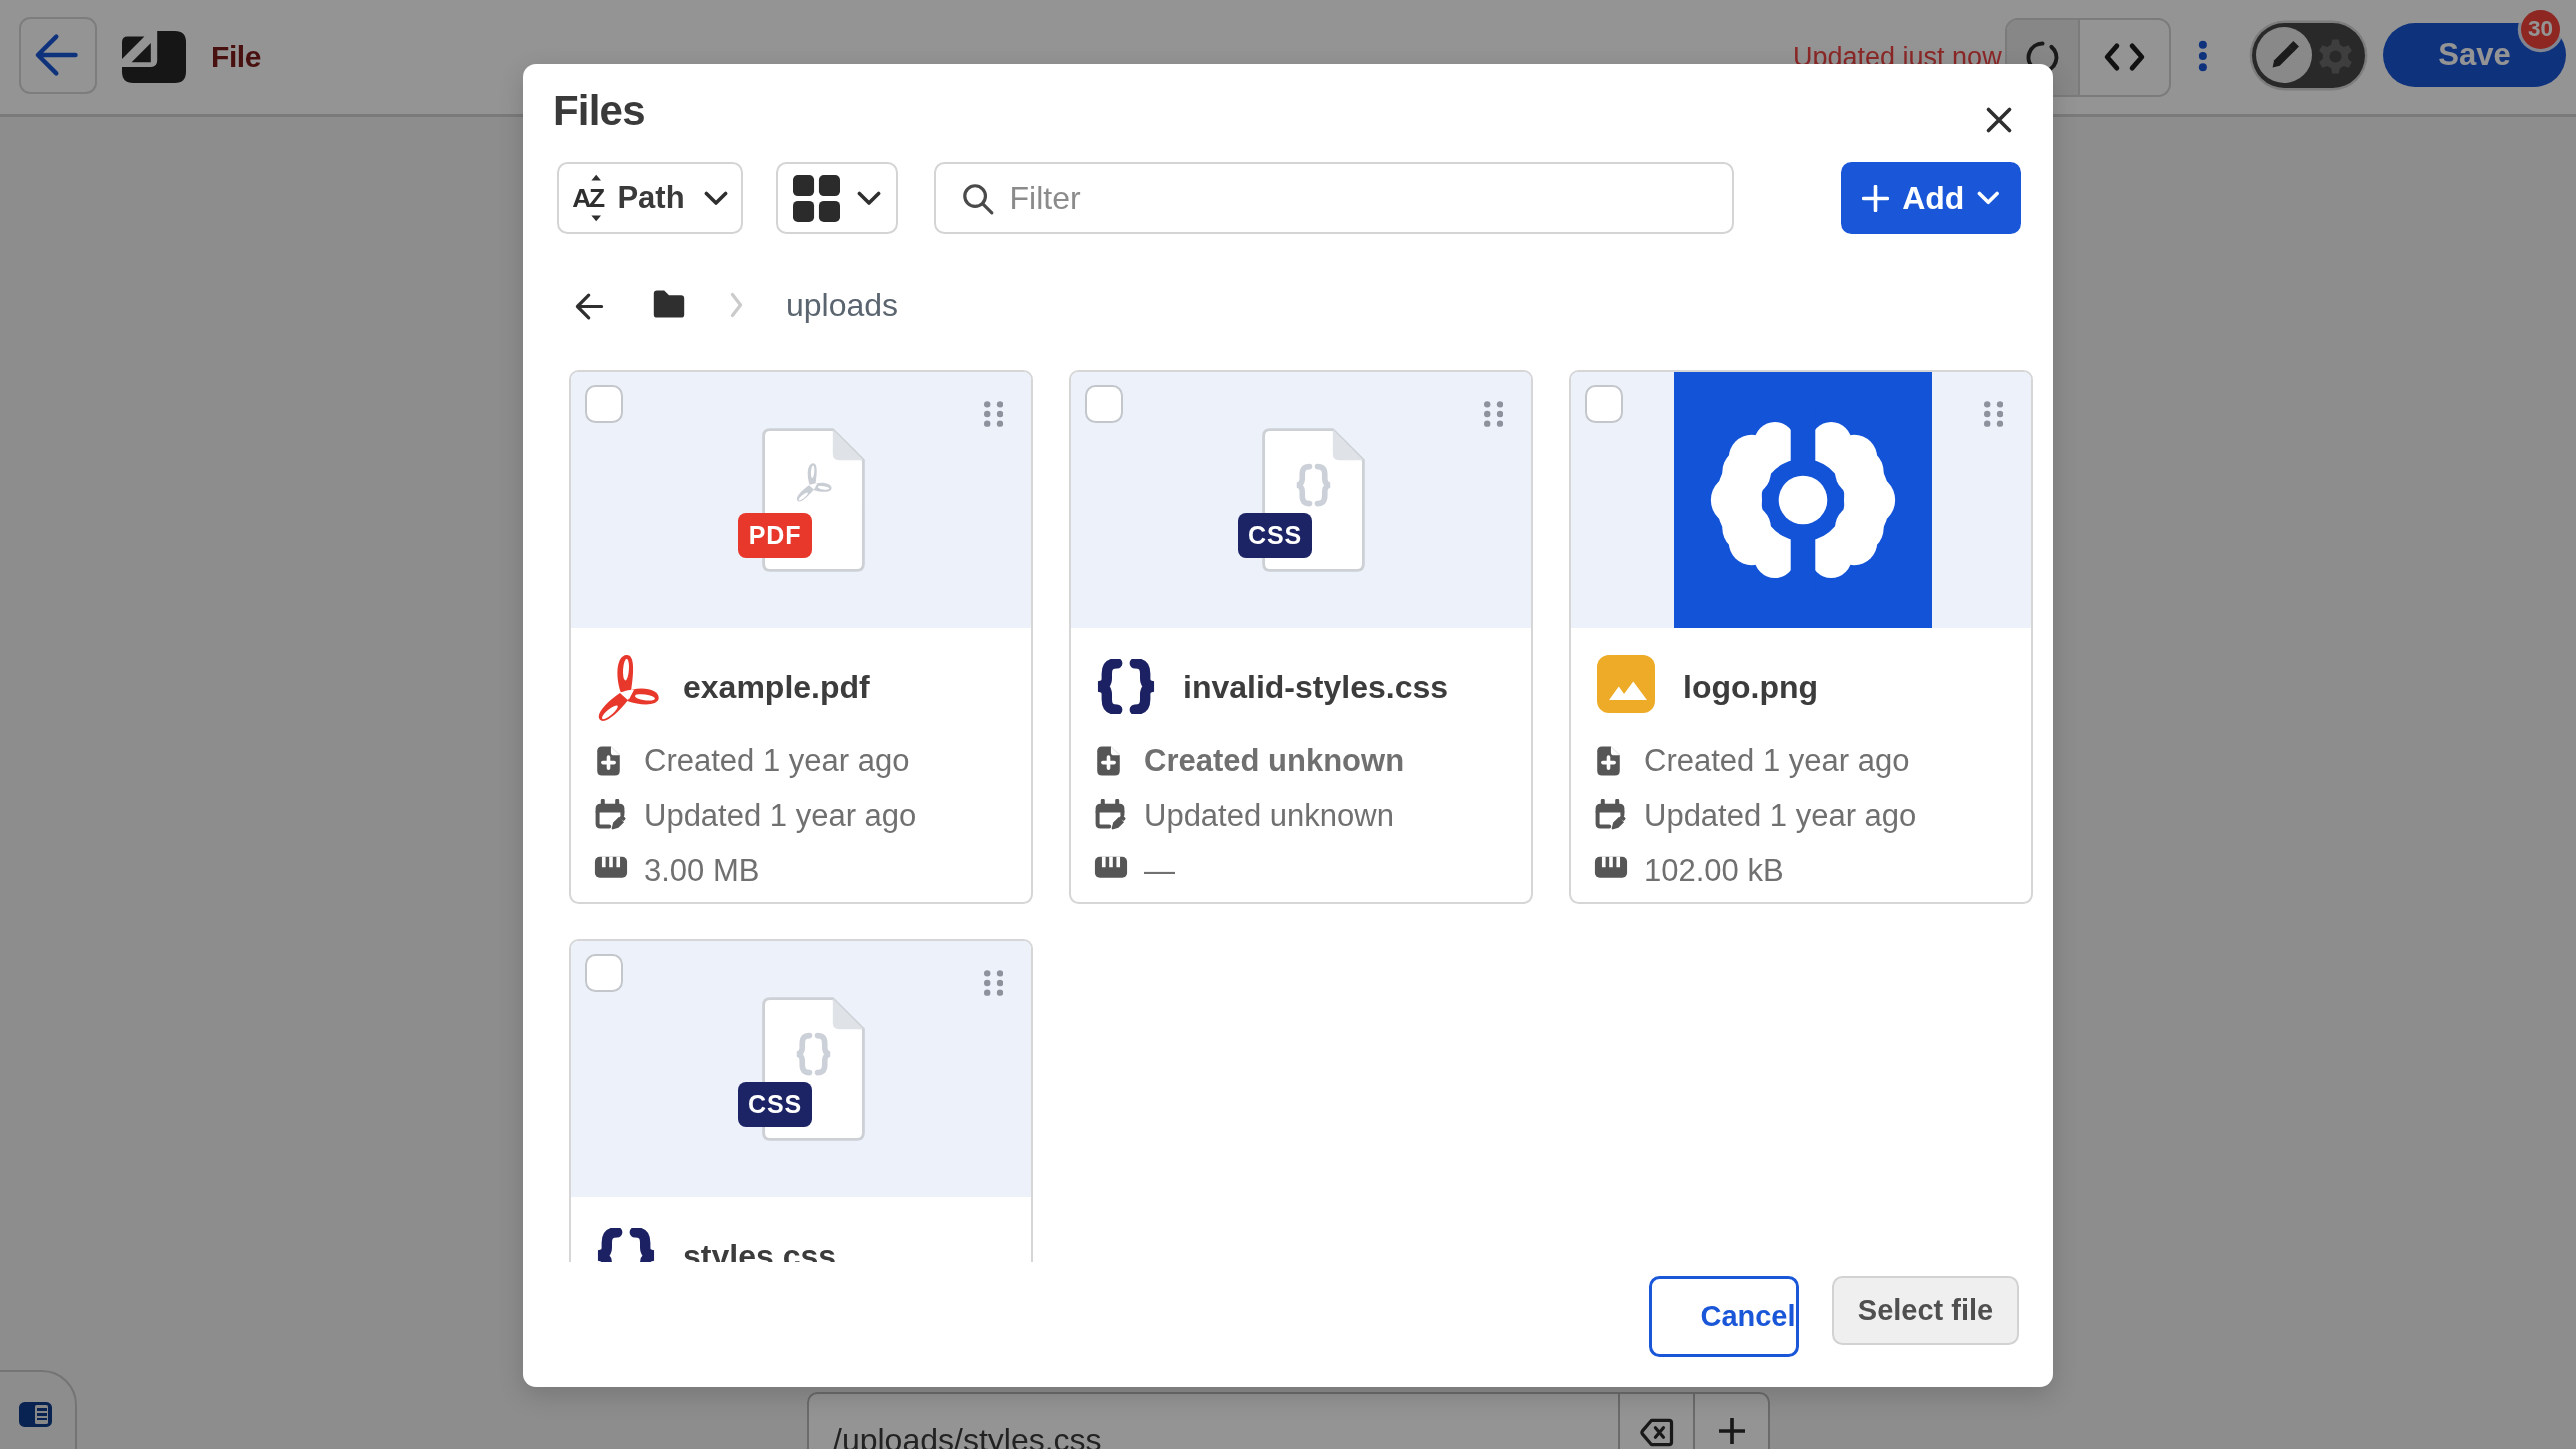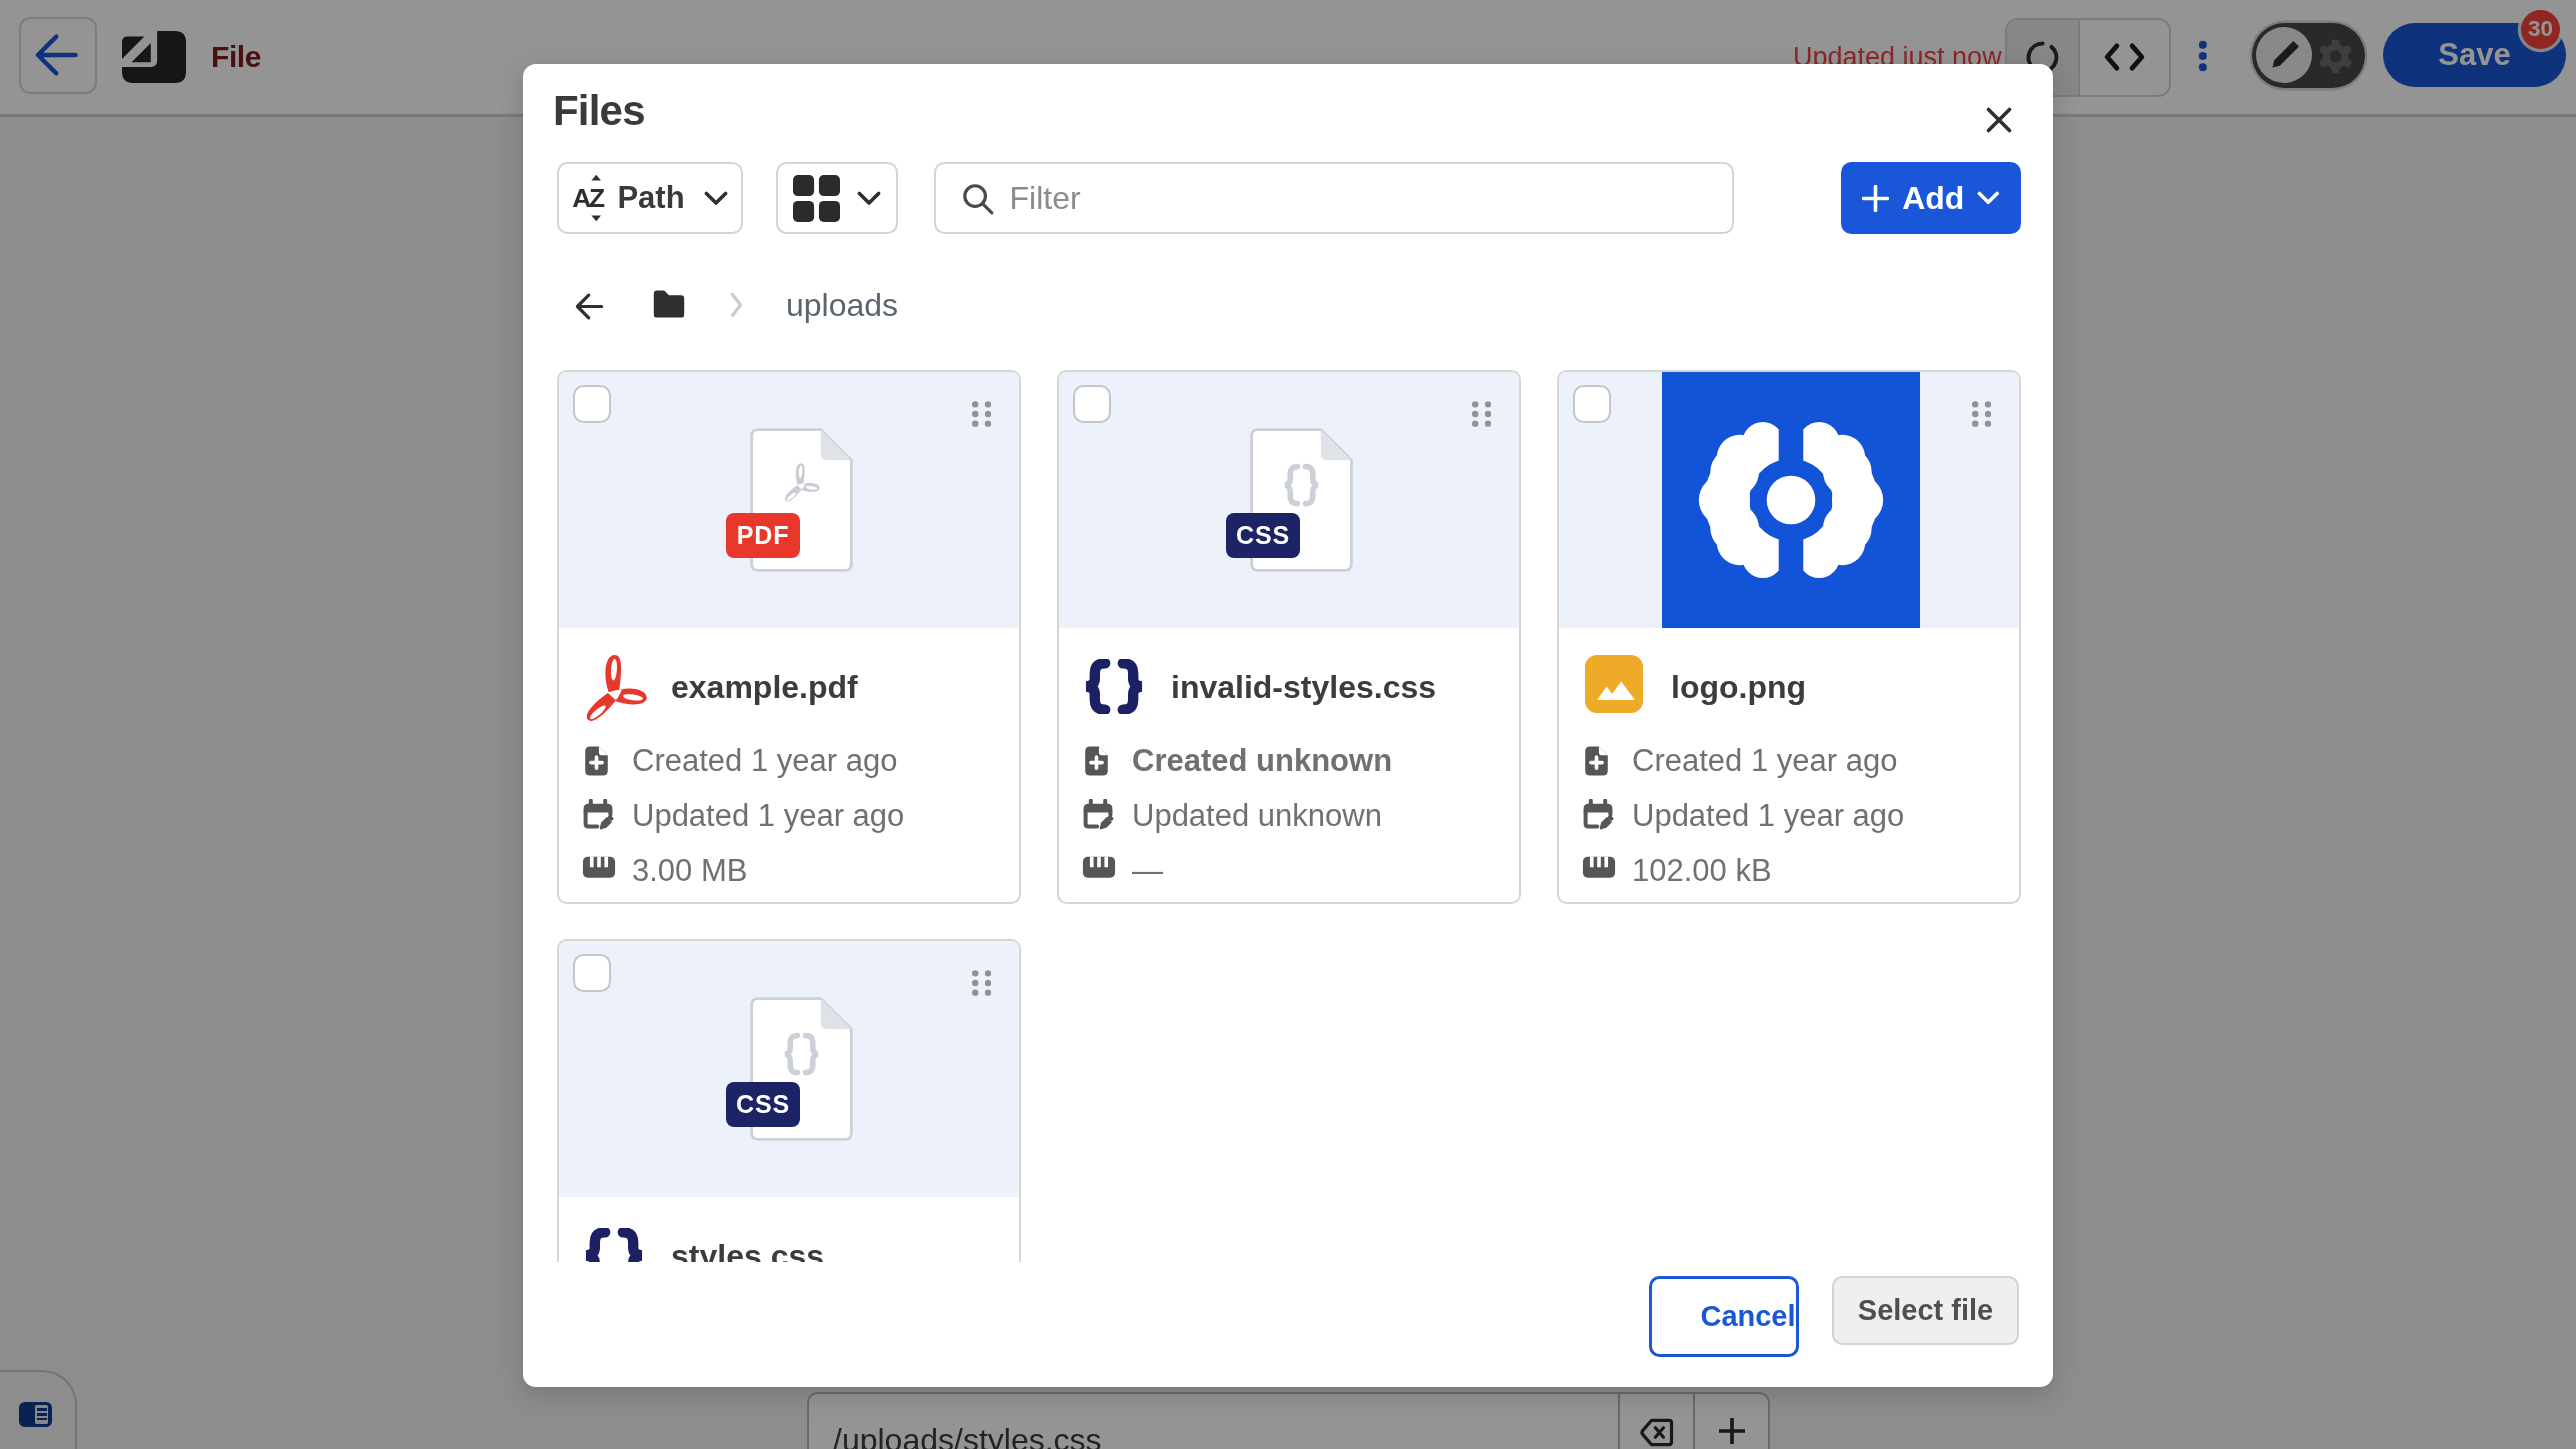--- a/index.html
+++ b/index.html
@@ -46,21 +46,21 @@
   .tbtn { position:absolute; top:98px; height:72px; border:2.4px solid #d4d4d4; border-radius:10.5px; background:#fff; display:flex; align-items:center; justify-content:center; }
   #sortbtn { left:34px; width:186px; }
   #gridbtn { left:253px; width:122px; }
   #filter { position:absolute; left:411px; top:98px; width:800px; height:72px; border:2.4px solid #d4d4d4; border-radius:10.5px; background:#fff; display:flex; align-items:center; }
   #filter .ph { color:#8b8b8b; font-size:32px; margin-left:14.5px; }
   #addbtn { position:absolute; left:1318px; top:98px; width:180px; height:72px; border-radius:10.5px; background:#1a57d8; display:flex; align-items:center; justify-content:center; gap:13px; }
   #addbtn .lbl { color:#ffffff; font-size:32px; font-weight:bold; }
 
   #crumb { position:absolute; left:34px; top:217px; height:48px; display:flex; align-items:center; }
 
-  #scroll { position:absolute; left:0px; top:283px; width:1753px; height:915px; overflow:hidden; }
+  #scroll { position:absolute; left:12px; top:283px; width:1753px; height:915px; overflow:hidden; }
 
   .card { position:absolute; width:464px; height:534px; border:2.4px solid #d6d6d6; border-radius:9.7px; background:#fff; }
   .card .top { position:absolute; left:0; top:0; right:0; height:256px; background:#edf1fa; border-radius:7.2px 7.2px 0 0; overflow:hidden; }
   .card .cb { position:absolute; left:13.7px; top:13px; width:38px; height:38px; background:#fff; border:2.4px solid #c3c6cb; border-radius:10.5px; }
   .card .dots { position:absolute; left:413px; top:29px; }
   .metatxt { position:absolute; font-size:31px; color:#707070; }
   .titletxt { position:absolute; font-size:32px; font-weight:bold; color:#3c3c3c; }
 </style>
 </head>
 <body>

